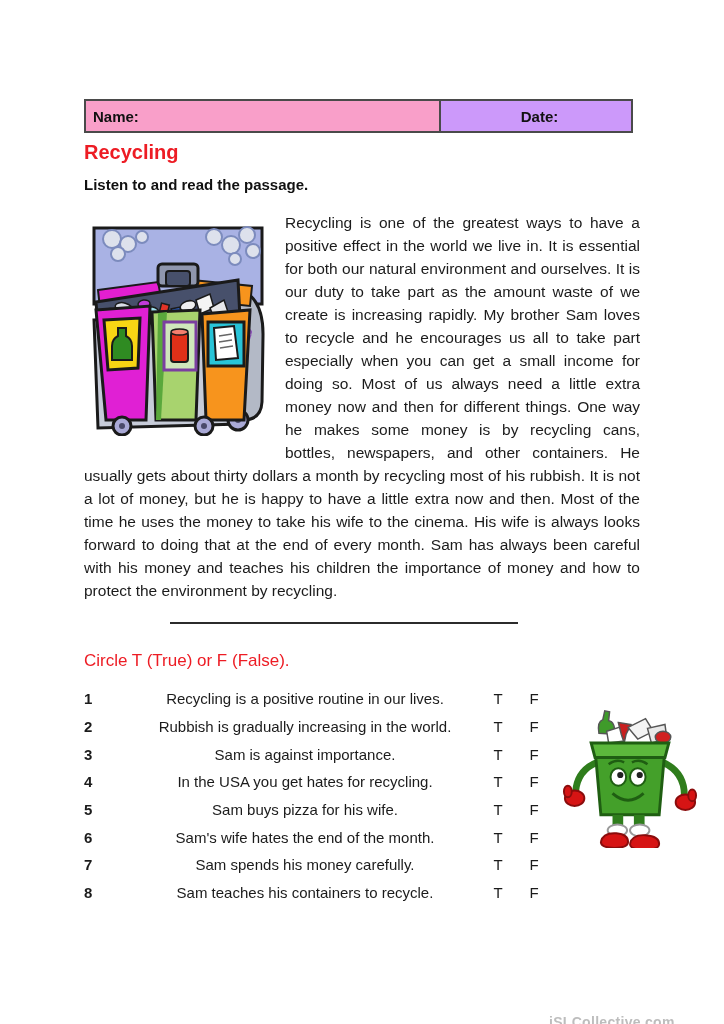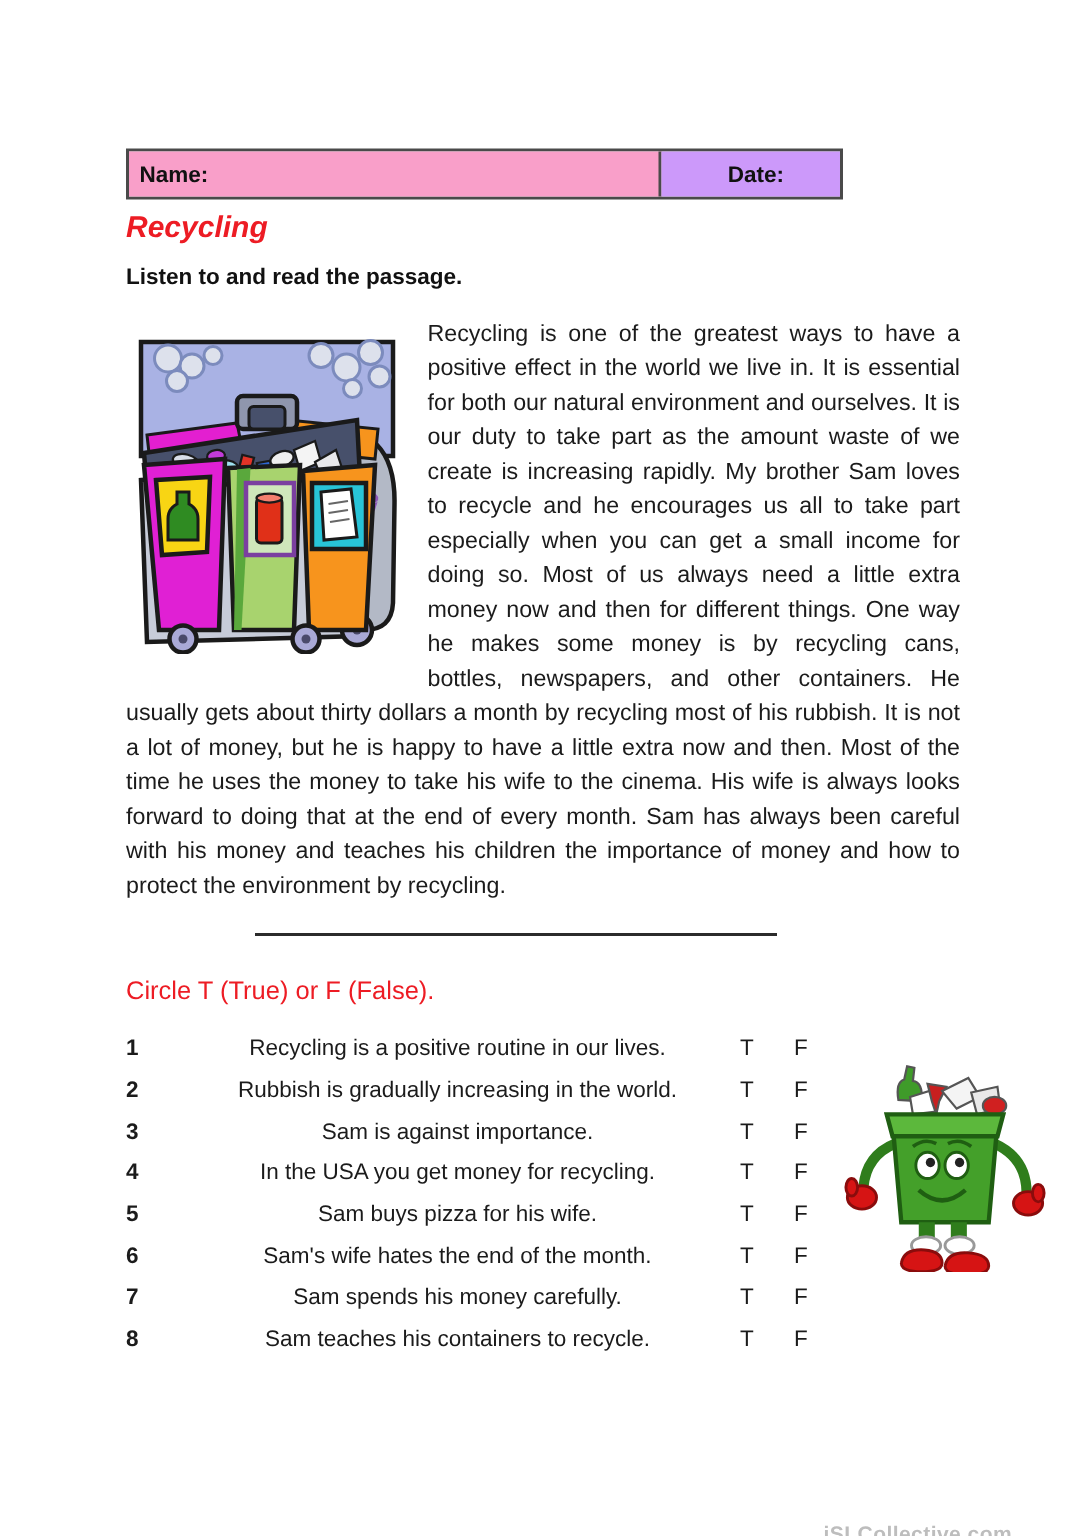--- a/index.html
+++ b/index.html
@@ -3,27 +3,27 @@
 <meta charset="utf-8">
 <style>
   * { margin:0; padding:0; box-sizing:border-box; }
   html,body { background:#ffffff; }
   .sheet {
     position:relative; width:724px; height:1024px; background:#ffffff;
     font-family:"Liberation Sans","DejaVu Sans",sans-serif; color:#1b1b1b;
     overflow:hidden; margin:0 auto;
   }
   .header-table {
-    position:absolute; left:84px; top:99px; width:478px; height:34px;
+    position:absolute; left:84px; top:99px; width:549px; height:34px;
     display:flex; border:2px solid #4a4a4a;
   }
   .cell { display:flex; align-items:center; padding-left:7px; font-weight:bold; font-size:15px; color:#111; }
   .name-cell { width:355px; background:#f99fc9; border-right:2px solid #4a4a4a; }
   .date-cell { flex:1; background:#cc99fa;justify-content:center; }
-  .title { position:absolute; left:84px; top:141px; font-size:20px; font-weight:bold; color:#ed1c24;font-style:italic; }
+  .title { position:absolute; left:84px; top:141px; font-size:20px; font-weight:bold; color:#ed1c24; }
   .subtitle { position:absolute; left:84px; top:176px; font-size:15px; font-weight:bold; color:#111; }
   .passage {
     position:absolute; left:84px; top:199px; width:556px;
     font-size:15.5px; line-height:23px; text-align:justify; color:#1b1b1b;margin-top:12px;
   }
   .float-img { float:left; width:184px; height:212px; margin:13px 13px 6px 4px; }
   .float-img svg, .mascot svg { width:100%; height:100%; display:block; }
   .divider { position:absolute; left:170px; top:622px; width:348px; height:2px; background:#2b2b2b; }
   .quiz-heading { position:absolute; left:84px; top:651px; font-size:17px; font-weight:normal; color:#ed1c24; }
   .quiz { position:absolute; left:84px; top:685px; width:472px; }
@@ -140,21 +140,21 @@
       <span class="qf">F</span>
     </div>
     <div class="qrow">
       <span class="qnum">3</span>
       <span class="qtext">Sam is against importance.</span>
       <span class="qt">T</span>
       <span class="qf">F</span>
     </div>
     <div class="qrow">
       <span class="qnum">4</span>
-      <span class="qtext">In the USA you get money for recycling.</span>
+      <span class="qtext">In the USA you get hates for recycling.</span>
       <span class="qt">T</span>
       <span class="qf">F</span>
     </div>
     <div class="qrow">
       <span class="qnum">5</span>
       <span class="qtext">Sam buys pizza for his wife.</span>
       <span class="qt">T</span>
       <span class="qf">F</span>
     </div>
     <div class="qrow">

